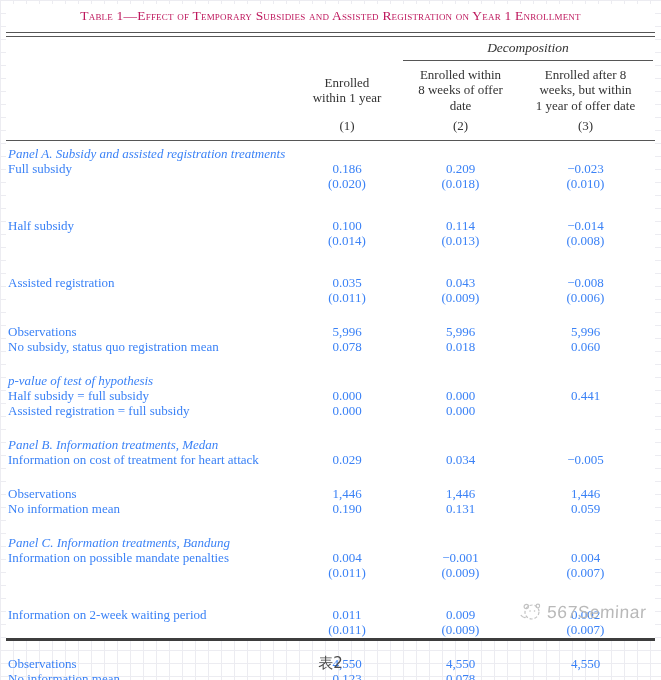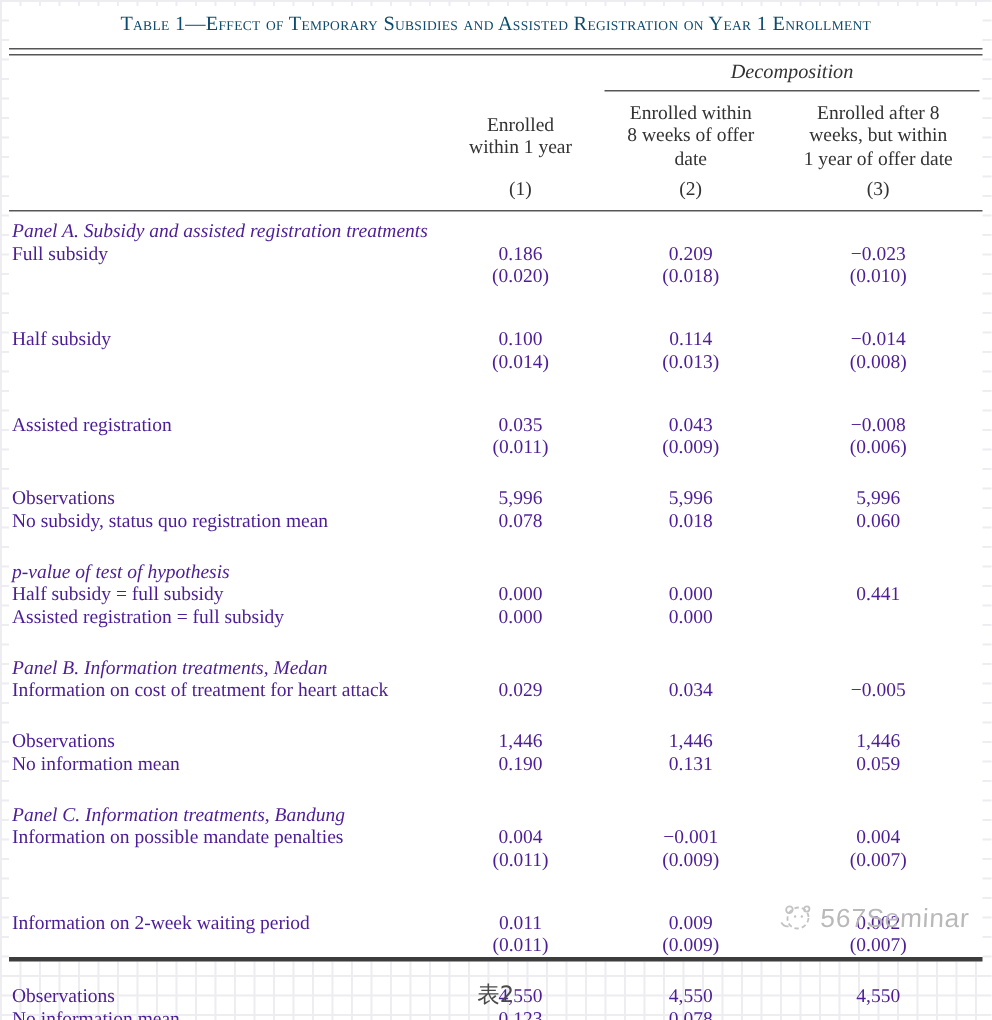--- a/index.html
+++ b/index.html
@@ -26,21 +26,21 @@
     border-bottom: 3px solid #3d3d3d;
   }
 
   .table-title {
     margin-top: 4px;
     text-align: center;
     font-size: 13.5px;
     line-height: 16px;
     font-variant: small-caps;
     letter-spacing: 0.2px;
-    color: #0c4a6e;
+    color: #be185d;
   }
 
   .rule-double {
     margin-top: 8px;
     height: 5px;
     border-top: 1.5px solid #565656;
     border-bottom: 1.5px solid #565656;
   }
   .rule-single {
     border-top: 1.5px solid #565656;
@@ -73,21 +73,21 @@
   }
   .colnum-row { height: 19px; margin-top: 1px; margin-bottom: 5px; }
   .colnum { text-align: center; font-size: 13px; color: #333333; }
 
   .tbody { padding-top: 5px; }
   .row {
     display: grid;
     grid-template-columns: 285px 112px 115px 135px;
     font-size: 13px;
     line-height: 15px;
-    color: #4c1d95;
+    color: #3b82f6;
   }
   .row .lbl { padding-left: 2px; white-space: nowrap; }
   .row .val { text-align: center; }
   .it { font-style: italic; }
   .gap    { margin-top: 19px; }
   .gap-sm { margin-top: 27px;  }
 
   .caption {
     position: absolute;
     left: 0; top: 654px; width: 661px;

